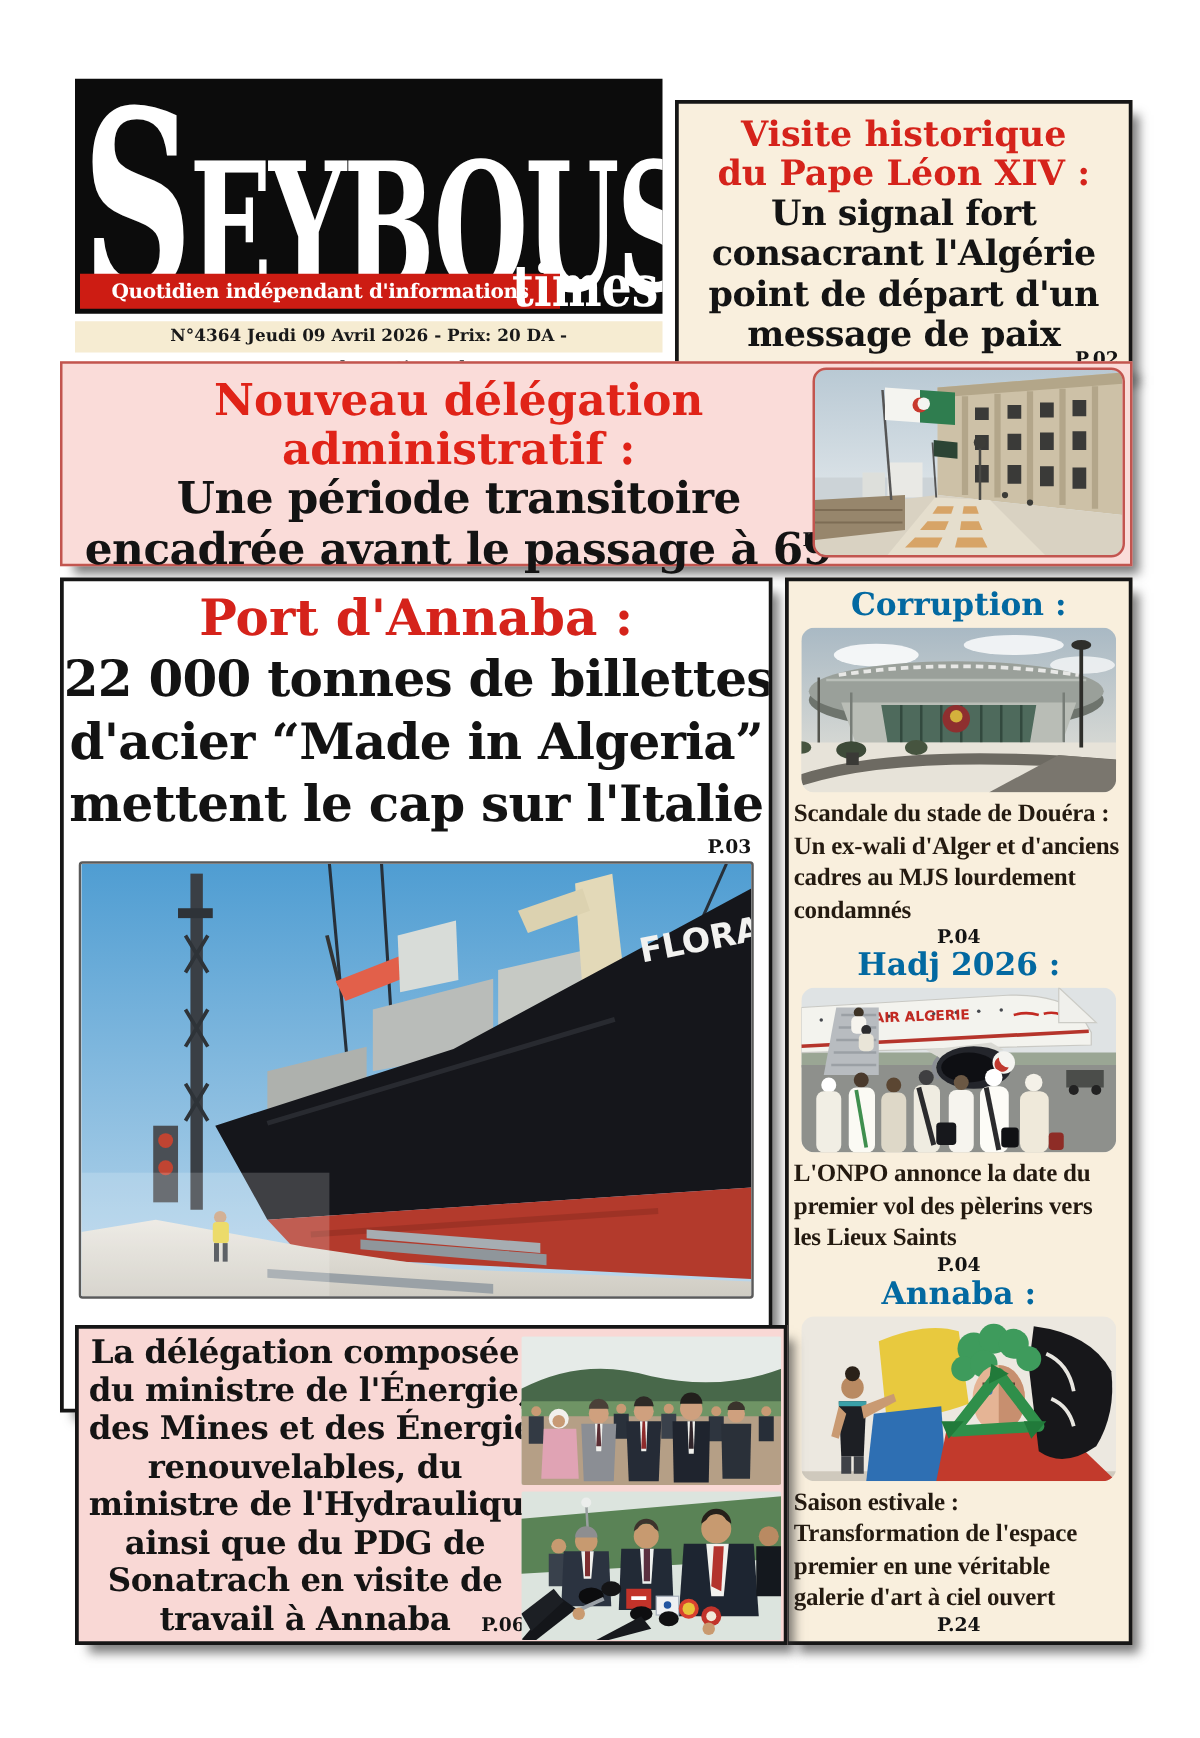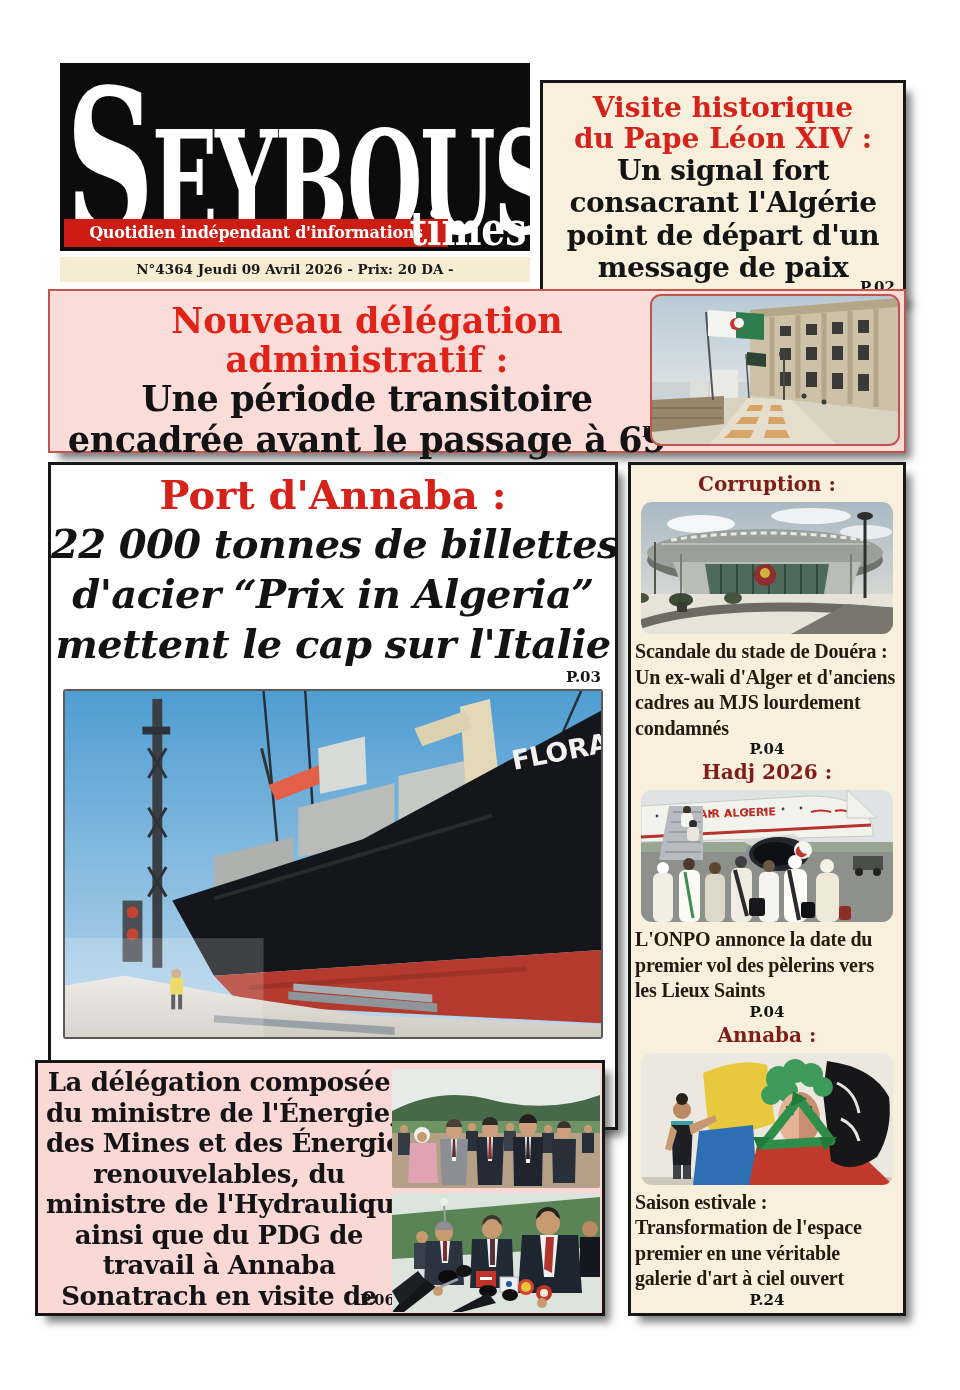--- a/index.html
+++ b/index.html
@@ -39,36 +39,36 @@
   .band-headline{font-size:35px;line-height:1.16;font-weight:bold;color:#131313;letter-spacing:-.4px;}
   .band-page{position:absolute;left:592px;top:132px;}
   .band-photo{position:absolute;right:6px;top:5px;width:246px;height:148px;border-radius:9px;overflow:hidden;
               outline:2px solid #c2554f;}
 
   
   .main-box{position:absolute;left:48px;top:462px;width:570px;height:668px;background:#ffffff;
             border:3px solid #161616;box-sizing:border-box;overflow:hidden;}
   .main-kicker{margin-top:6px;font-size:40px;line-height:48px;font-weight:bold;color:#d5231b;text-align:center;}
   .main-line{font-size:40px;line-height:50px;font-weight:bold;color:#131313;text-align:center;
-             white-space:nowrap;letter-spacing:-.6px;font-style:italic;}
+             white-space:nowrap;letter-spacing:-.6px;}
   .main-page{text-align:right;margin:0 14px;line-height:16px;}
   .main-photo{width:540px;height:350px;margin:4px auto 0;border:2px solid #5a5a5a;border-radius:3px;
               overflow:hidden;box-sizing:border-box;}
 
   
   .right-col{position:absolute;left:628px;top:462px;width:278px;height:854px;background:#f9efdd;
              border:3px solid #161616;box-sizing:border-box;padding-top:4px;overflow:hidden;}
-  .rc-heading{font-size:20px;line-height:30px;font-weight:bold;text-align:center;color:#7f1d1d;}
+  .rc-heading{font-size:25px;line-height:30px;font-weight:bold;text-align:center;color:#0369a1;}
   .rc-photo{width:252px;height:132px;margin:3px auto 0;border-radius:11px;overflow:hidden;}
   .rc-text{margin:5px 4px 0;font-family:"Liberation Serif",serif;font-weight:bold;font-size:20px;
            line-height:25.5px;color:#241a10;letter-spacing:-.2px;}
   .rc-page{text-align:center;margin:0 4px;line-height:16px;}
 
   
-  .bottom-box{position:absolute;left:35px;top:1060px;width:570px;height:256px;background:#f9d8d5;
+  .bottom-box{position:absolute;left:60px;top:1060px;width:570px;height:256px;background:#f9d8d5;
               border:3px solid #161616;box-sizing:border-box;overflow:hidden;}
   .bl-text{position:absolute;left:8px;top:4px;width:346px;text-align:center;font-weight:bold;
            font-size:26px;line-height:30.5px;color:#141414;letter-spacing:-.4px;}
   .bl-line{white-space:nowrap;}
   .bl-page{position:absolute;left:322px;top:228px;}
   .bl-photo{position:absolute;left:354px;width:208px;height:119px;overflow:hidden;border-radius:2px;}
   .bl-photo.p1{top:6px;}
   .bl-photo.p2{top:130px;}
 </style>
 </head>
@@ -149,21 +149,21 @@
         <circle cx="132" cy="58" r="5" fill="#3c3c38"></circle>
         <circle cx="152" cy="100" r="2.5" fill="#3c3c38"></circle>
           <circle cx="172" cy="106" r="2.5" fill="#3c3c38"></circle>
       </svg>
     </div>
   </section>
 
   <section class="main-box shadow">
     <div class="main-kicker">Port d'Annaba :</div>
     <div class="main-line">22 000 tonnes de billettes</div>
-    <div class="main-line">d'acier “Prix in Algeria”</div>
+    <div class="main-line">d'acier “Made in Algeria”</div>
     <div class="main-line">mettent le cap sur l'Italie</div>
     <div class="main-page pnum">P.03</div>
     <div class="main-photo">
       <svg viewBox="0 0 540 350" width="536" height="346" preserveAspectRatio="none">
         <defs>
           <linearGradient id="skyB" x1="0" y1="0" x2="0" y2="1">
             <stop offset="0" stop-color="#4f9dd2"></stop>
               <stop offset="1" stop-color="#bcd8ec"></stop>
           </linearGradient>
           <linearGradient id="dockB" x1="0" y1="0" x2="0" y2="1">
@@ -361,22 +361,22 @@
   </aside>
 
   <section class="bottom-box shadow">
     <div class="bl-text">
       <div class="bl-line">La délégation composée</div>
       <div class="bl-line">du ministre de l'Énergie,</div>
       <div class="bl-line">des Mines et des Énergies</div>
       <div class="bl-line">renouvelables, du</div>
       <div class="bl-line">ministre de l'Hydraulique,</div>
       <div class="bl-line">ainsi que du PDG de</div>
+      <div class="bl-line">Sonatrach en visite de</div>
       <div class="bl-line">travail à Annaba</div>
-      <div class="bl-line">Sonatrach en visite de</div>
     </div>
     <div class="bl-page pnum">P.06</div>
 
     <div class="bl-photo p1">
       <svg viewBox="0 0 208 119" width="208" height="119" preserveAspectRatio="none">
         <rect width="208" height="119" fill="#e6ebe8"></rect>
         <path d="M0 42 Q50 16 104 32 Q160 44 208 26 L208 58 L0 58 Z" fill="#48684a"></path>
         <rect x="0" y="52" width="208" height="14" fill="#6f9465"></rect>
         <rect x="0" y="64" width="208" height="55" fill="#b59f86"></rect>
         <g>

